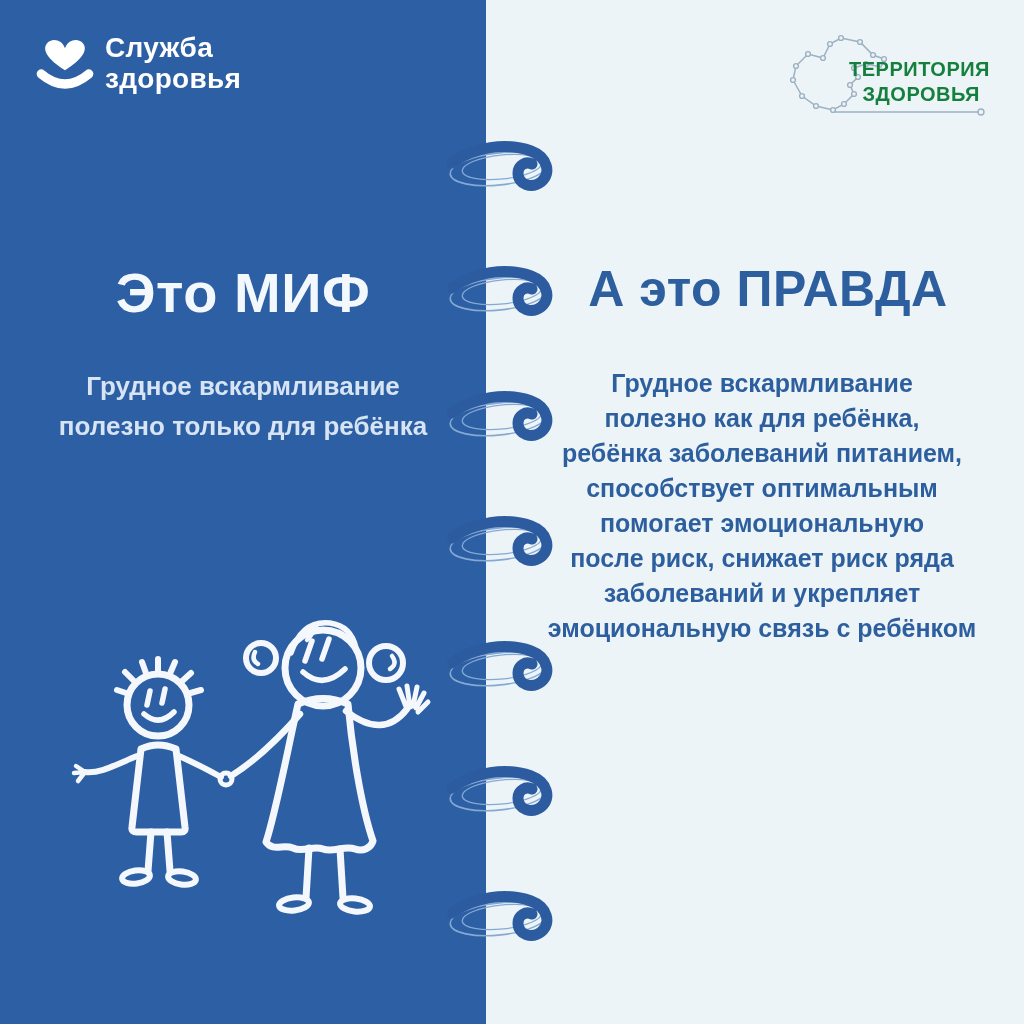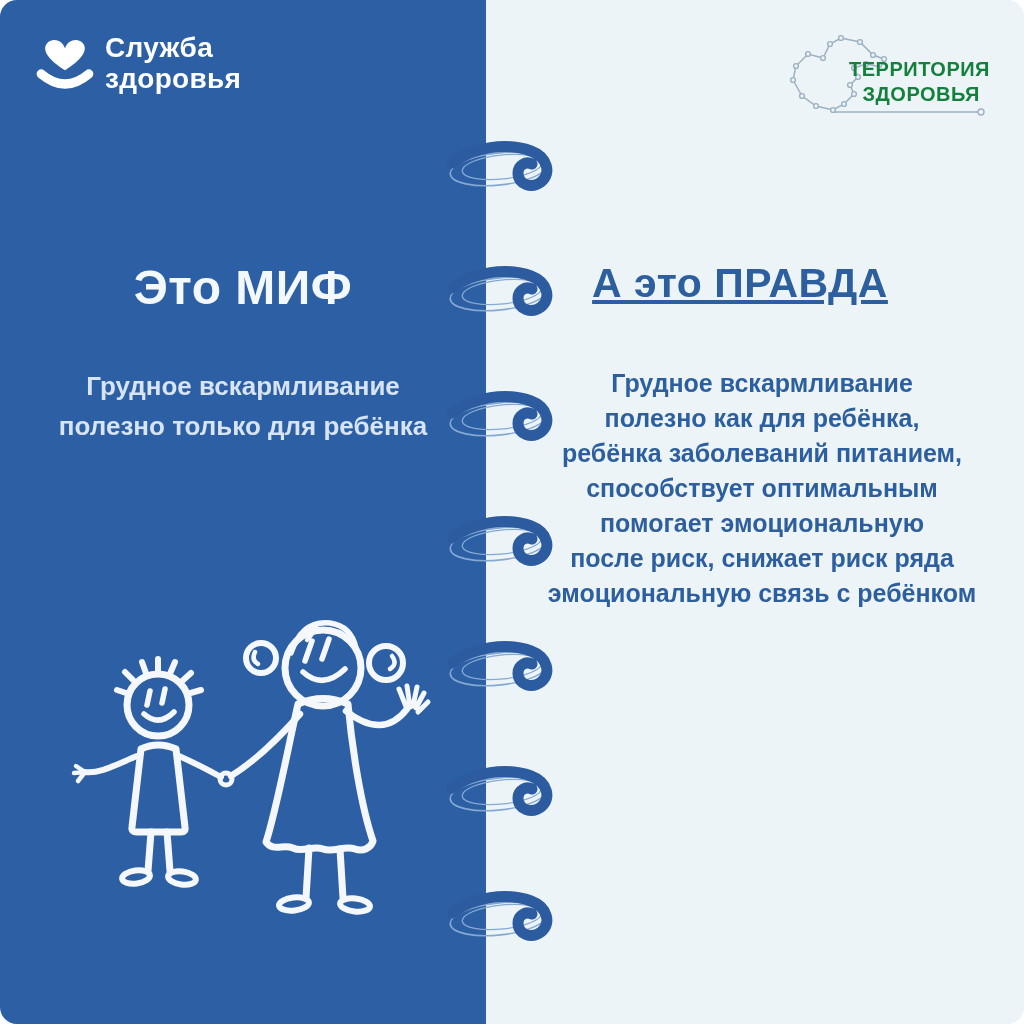--- a/index.html
+++ b/index.html
@@ -1,49 +1,48 @@
 <!DOCTYPE html>
 <html><head>
 <meta charset="utf-8">
 <style>
   html,body{margin:0;padding:0;background:#ffffff;}
   .poster{
     position:relative;width:1024px;height:1024px;overflow:hidden;
     font-family:"Liberation Sans","DejaVu Sans",sans-serif;
     background:#ecf4f7;
-    border-radius:17px;
   }
   .panel-left{position:absolute;left:0;top:0;width:486px;height:1024px;background:#2c5fa4;}
   .panel-right{position:absolute;left:486px;top:0;width:538px;height:1024px;background:#ecf4f7;}
 
   
   .hs-logo{position:absolute;left:33px;top:28px;width:330px;height:72px;}
   .hs-logo .icon{position:absolute;left:0;top:2px;width:64px;height:64px;}
   .hs-logo .txt{
     position:absolute;left:72px;top:4px;color:#ffffff;font-weight:bold;
     font-size:28px;line-height:31px;letter-spacing:.3px;white-space:nowrap;
   }
   .tz-logo{position:absolute;left:778px;top:30px;width:218px;height:96px;color:#15803d;}
   .tz-logo svg{position:absolute;left:0;top:0;}
   .tz-line{position:absolute;font-weight:bold;font-size:20px;letter-spacing:.5px;white-space:nowrap;}
   .tz-line1{right:6px;top:28px;}
   .tz-line2{right:16px;top:53px;}
 
   
   .myth-heading{
     position:absolute;left:0;top:260px;width:486px;text-align:center;
-    color:#f3f8fd;font-size:48px;font-weight:bold;letter-spacing:.5px;
+    color:#f3f8fd;font-size:56px;font-weight:bold;letter-spacing:.5px;
   }
   .myth-text{
     position:absolute;left:0;top:366px;width:486px;text-align:center;
     color:#d6e4f4;font-size:26px;line-height:40px;font-weight:bold;
   }
   .truth-heading{
-    position:absolute;left:486px;top:260px;width:508px;text-align:center;
-    color:#2d5f9f;font-size:41px;font-weight:bold;letter-spacing:.5px;text-decoration:underline;
+    position:absolute;left:514px;top:260px;width:508px;text-align:center;
+    color:#2d5f9f;font-size:50px;font-weight:bold;letter-spacing:.5px;
   }
   .truth-text{
     position:absolute;left:510px;top:366px;width:504px;text-align:center;
     color:#2d5f9f;font-size:25px;line-height:35px;font-weight:bold;
   }
 
   
   .ring{position:absolute;left:447px;width:118px;height:62px;}
   .ring svg{display:block;width:118px;height:62px;}
 
@@ -155,20 +154,21 @@
   </div>
 
   <div class="truth-heading">А это ПРАВДА</div>
   <div class="truth-text">
     <div>Грудное вскармливание</div>
     <div>полезно как для ребёнка,</div>
     <div>ребёнка заболеваний питанием,</div>
     <div>способствует оптимальным</div>
     <div>помогает эмоциональную</div>
     <div>после риск, снижает риск ряда</div>
+    <div>заболеваний и укрепляет</div>
     <div>эмоциональную связь с ребёнком</div>
   </div>
 
   <svg class="doodle" viewBox="0 0 400 345">
     <g stroke="#f4f8fc" fill="none" stroke-linecap="round" stroke-linejoin="round">
 
       <g stroke-width="6">
         <path d="M74,116 L62,112"></path>
           <path d="M81,105 L70,94"></path>
           <path d="M92,98 L87,84"></path>

